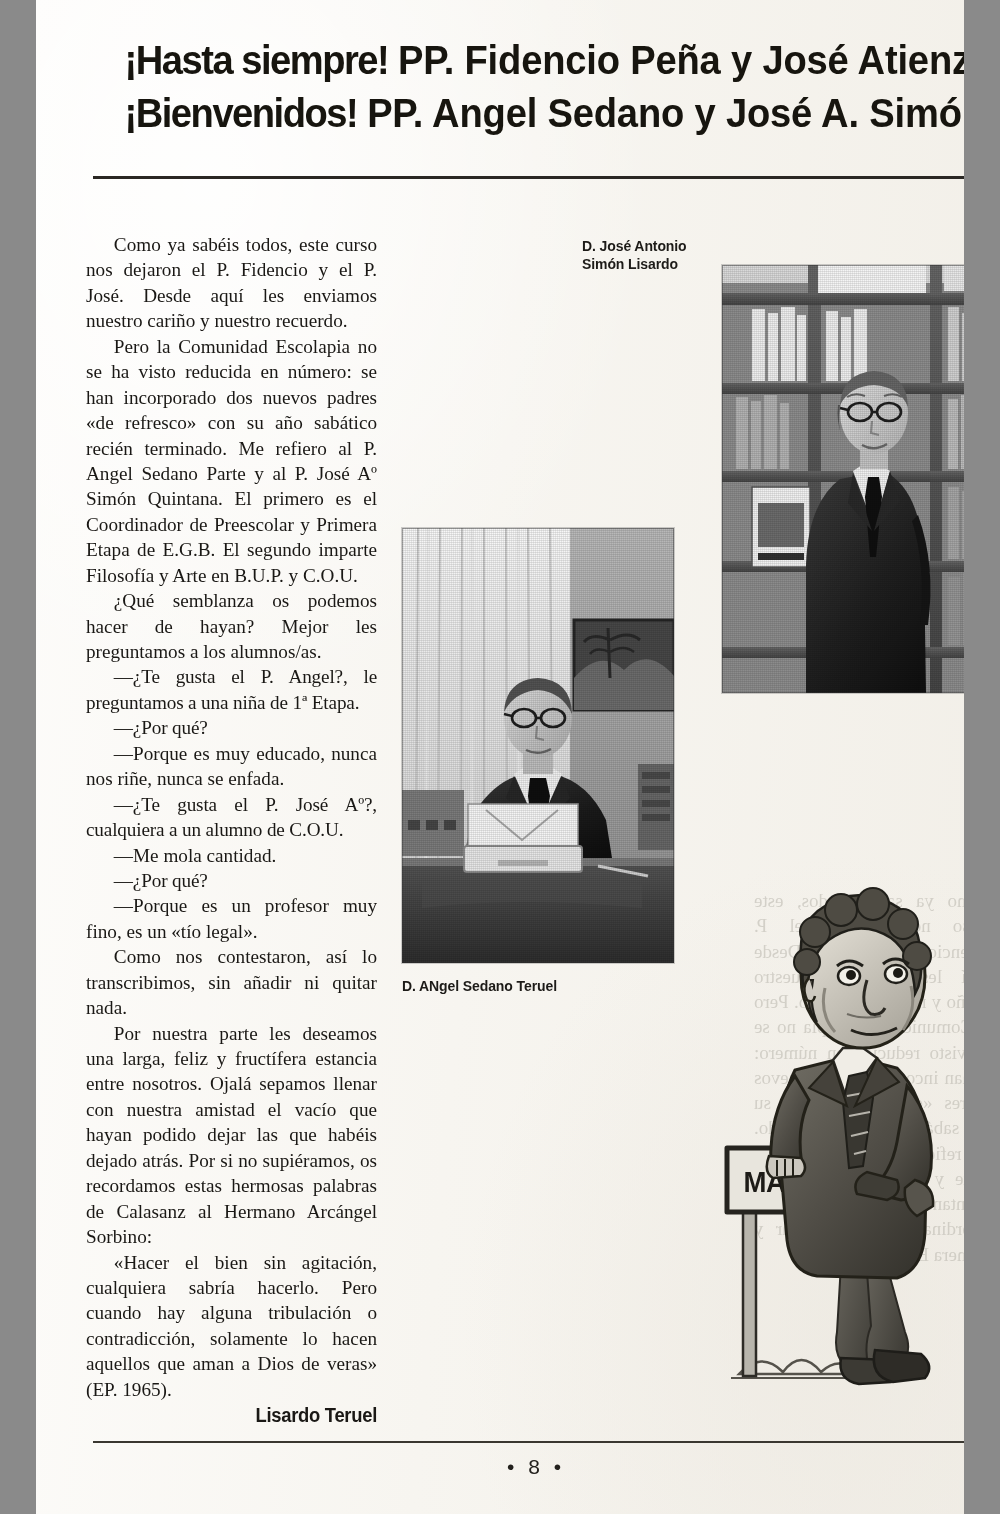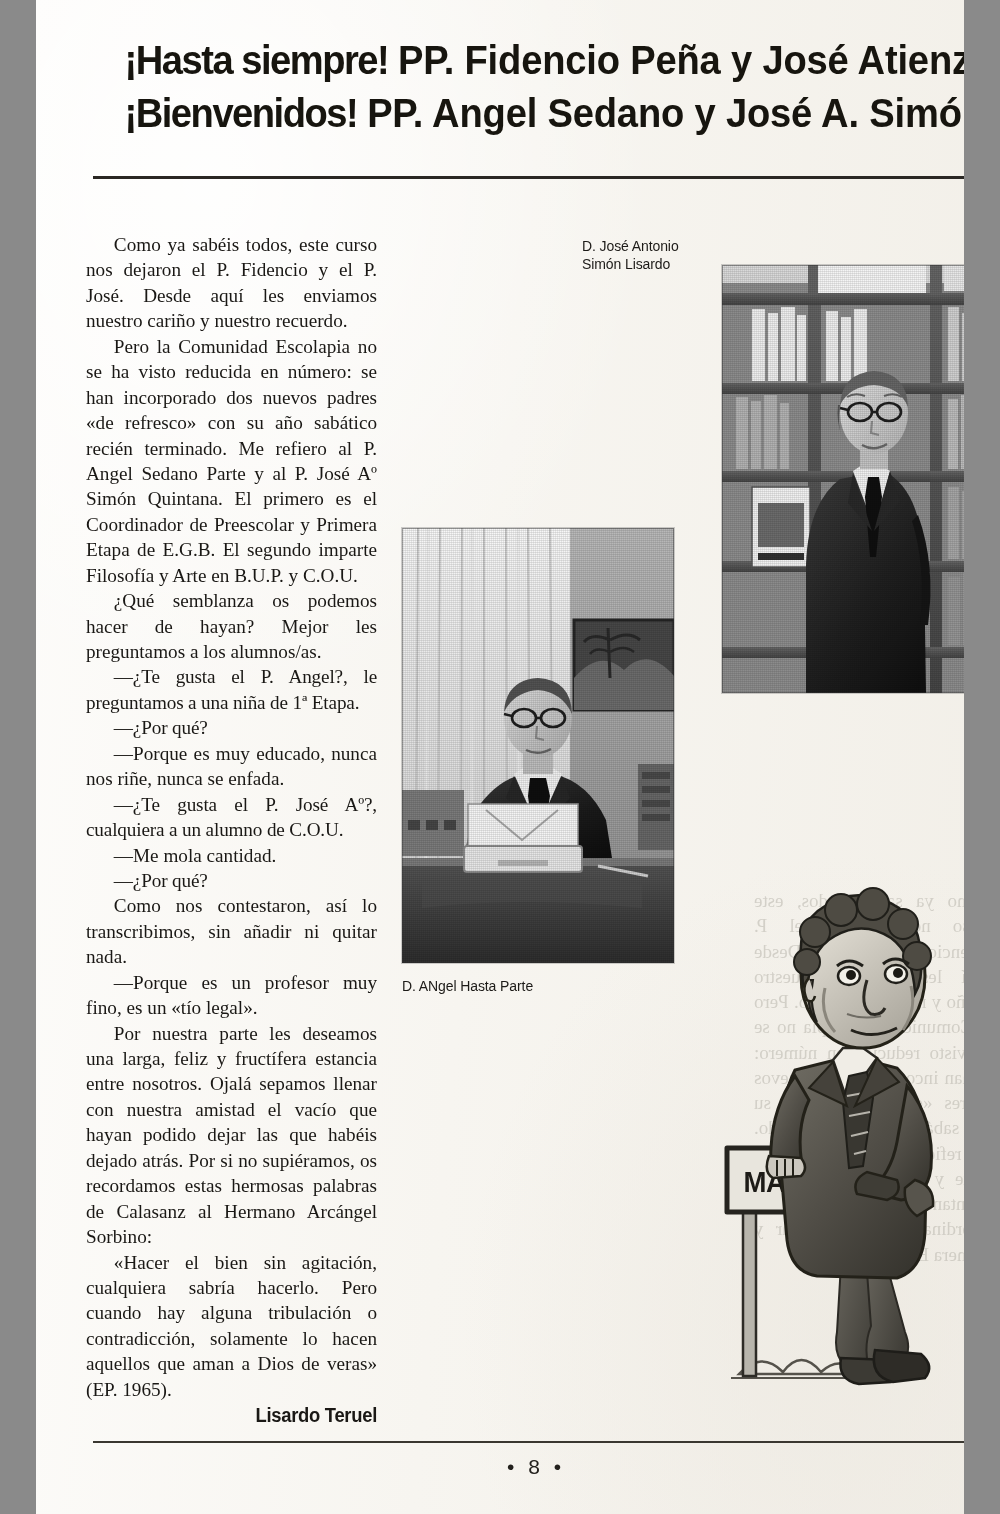--- a/index.html
+++ b/index.html
@@ -91,21 +91,21 @@
     font-size: 20px;
     letter-spacing: -0.3px;
     transform: scaleX(0.92);
     transform-origin: right center;
   }
 
   
   .caption {
     position: absolute;
     font-family: "Liberation Sans", "DejaVu Sans", sans-serif;
-    font-weight: 400;
+    font-weight: 700;
     font-size: 14px;
     line-height: 1.28;
     color: #1d1b18;
     letter-spacing: -0.1px;
   }
   #caption-simon { left: 546px; top: 238px; width: 190px; }
   #caption-sedano { left: 366px; top: 978px; width: 260px; }
 
   
   .photo {
@@ -193,22 +193,22 @@
   <div class="column" id="article-column">
       <p>Como ya sabéis todos, este curso nos dejaron el P. Fidencio y el P. José. Desde aquí les enviamos nuestro cariño y nuestro recuerdo.</p>
       <p>Pero la Comunidad Escolapia no se ha visto reducida en número: se han incorporado dos nuevos padres «de refresco» con su año sabático recién terminado. Me refiero al P. Angel Sedano Parte y al P. José Aº Simón Quintana. El primero es el Coordinador de Preescolar y Primera Etapa de E.G.B. El segundo imparte Filosofía y Arte en B.U.P. y C.O.U.</p>
       <p>¿Qué semblanza os podemos hacer de hayan? Mejor les preguntamos a los alumnos/as.</p>
       <p class="q">—¿Te gusta el P. Angel?, le preguntamos a una niña de 1ª Etapa.</p>
       <p class="q">—¿Por qué?</p>
       <p>—Porque es muy educado, nunca nos riñe, nunca se enfada.</p>
       <p class="q">—¿Te gusta el P. José Aº?, cualquiera a un alumno de C.O.U.</p>
       <p>—Me mola cantidad.</p>
       <p class="q">—¿Por qué?</p>
+      <p>—Porque es un profesor muy fino, es un «tío legal».</p>
       <p>Como nos contestaron, así lo transcribimos, sin añadir ni quitar nada.</p>
-      <p>—Porque es un profesor muy fino, es un «tío legal».</p>
       <p>Por nuestra parte les deseamos una larga, feliz y fructífera estancia entre nosotros. Ojalá sepamos llenar con nuestra amistad el vacío que hayan podido dejar las que habéis dejado atrás. Por si no supiéramos, os recordamos estas hermosas palabras de Calasanz al Hermano Arcángel Sorbino:</p>
       <p>«Hacer el bien sin agitación, cualquiera sabría hacerlo. Pero cuando hay alguna tribulación o contradicción, solamente lo hacen aquellos que aman a Dios de veras» (EP. 1965).</p>
       <p class="byline">Lisardo Teruel</p>
     </div>
 
   <div class="caption" id="caption-simon">
     <span>D. José Antonio</span><br>
     <span>Simón Lisardo</span>
   </div>
 
@@ -432,21 +432,21 @@
       <path d="M84 282 L120 312 L156 282" stroke="#a9a69d" stroke-width="2" fill="none"></path>
       <rect x="62" y="318" width="118" height="26" rx="3" fill="#e5e2da" stroke="#8e8b82" stroke-width="2"></rect>
       <rect x="96" y="332" width="50" height="6" fill="#b6b3aa"></rect>
 
       <path d="M196 338 L246 348" stroke="#cfccc3" stroke-width="3"></path>
       <rect width="272" height="435" fill="none" stroke="rgba(60,58,52,0.45)" stroke-width="2"></rect>
     </svg>
     <div class="grain"></div>
   </div>
 
-  <div class="caption" id="caption-sedano">D. ANgel Hasta Parte</div>
+  <div class="caption" id="caption-sedano">D. ANgel Sedano Teruel</div>
 
   <div class="showthrough" id="showthrough">Como ya sabéis todos, este curso nos dejaron el P. Fidencio y el P. José. Desde aquí les enviamos nuestro cariño y nuestro recuerdo. Pero la Comunidad Escolapia no se ha visto reducida en número: se han incorporado dos nuevos padres «de refresco» con su año sabático recién terminado. Me refiero al P. Angel Sedano Parte y al P. José Aº Simón Quintana. El primero es el Coordinador de Preescolar y Primera Etapa de E.G.B</div>
 
   <div id="caricature">
     <svg viewBox="0 0 300 520" width="300" height="520">
       <defs>
         <linearGradient id="jacketG" x1="0.1" y1="0" x2="0.9" y2="1">
           <stop offset="0" stop-color="#6e6b62"></stop>
             <stop offset="0.5" stop-color="#514e47"></stop>
             <stop offset="1" stop-color="#35332d"></stop>

